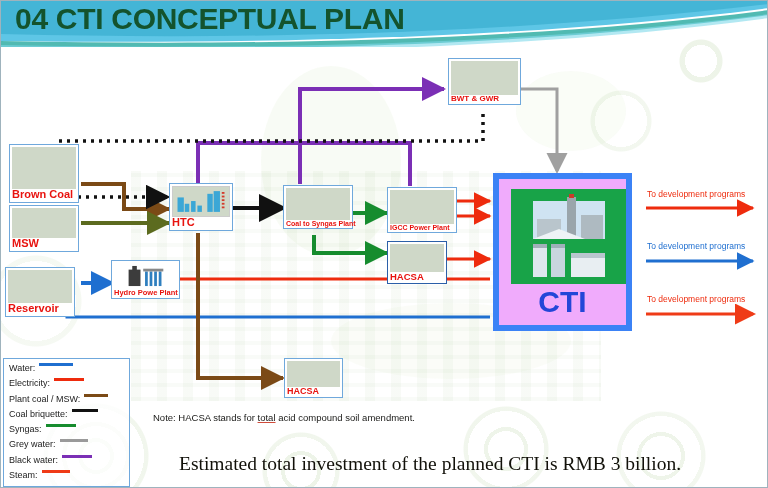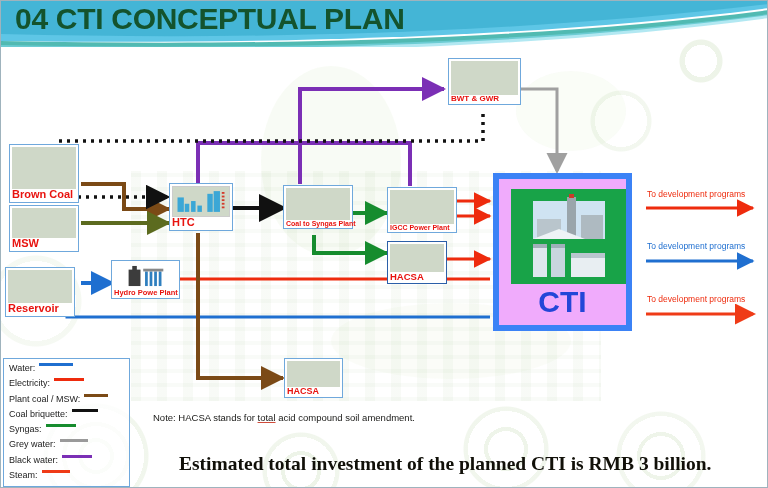--- a/index.html
+++ b/index.html
@@ -126,21 +126,21 @@
 
   
   #note{
     position:absolute;left:152px;top:411px;font-size:9.5px;color:#20201e;
     z-index:8;white-space:nowrap;
   }
   #note .u{ text-decoration:underline; text-decoration-color:#cf4b3a; }
   #invest{
     position:absolute;left:178px;top:452px;
     font-family:"Liberation Serif", serif;
-    font-size:19.5px;font-weight:bold;color:#111009;
+    font-size:19.5px;font-weight:normal;color:#111009;
     white-space:nowrap;z-index:8;text-align:center;
   }
 
   svg.wires{position:absolute;left:0;top:0;width:768px;height:488px;z-index:4;}
   svg.wires-top{position:absolute;left:0;top:0;width:768px;height:488px;z-index:7;pointer-events:none;}
 </style>
 </head>
 <body>
 
 <div id="slide">

